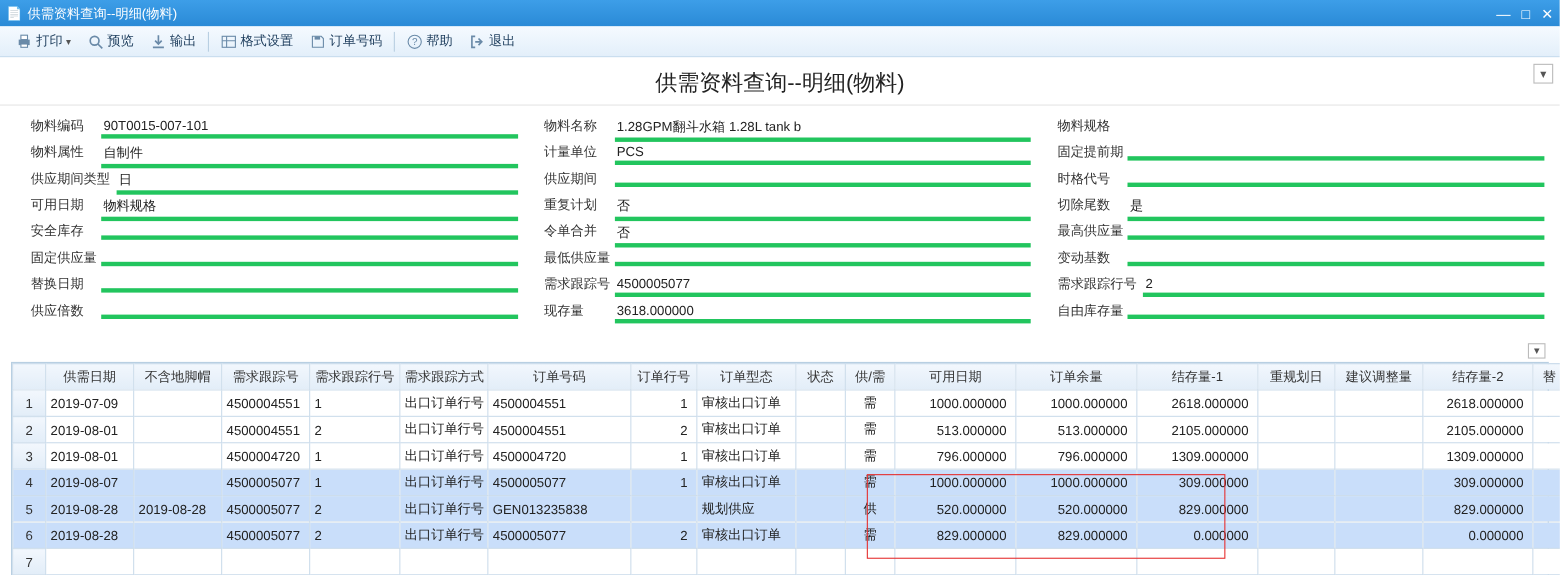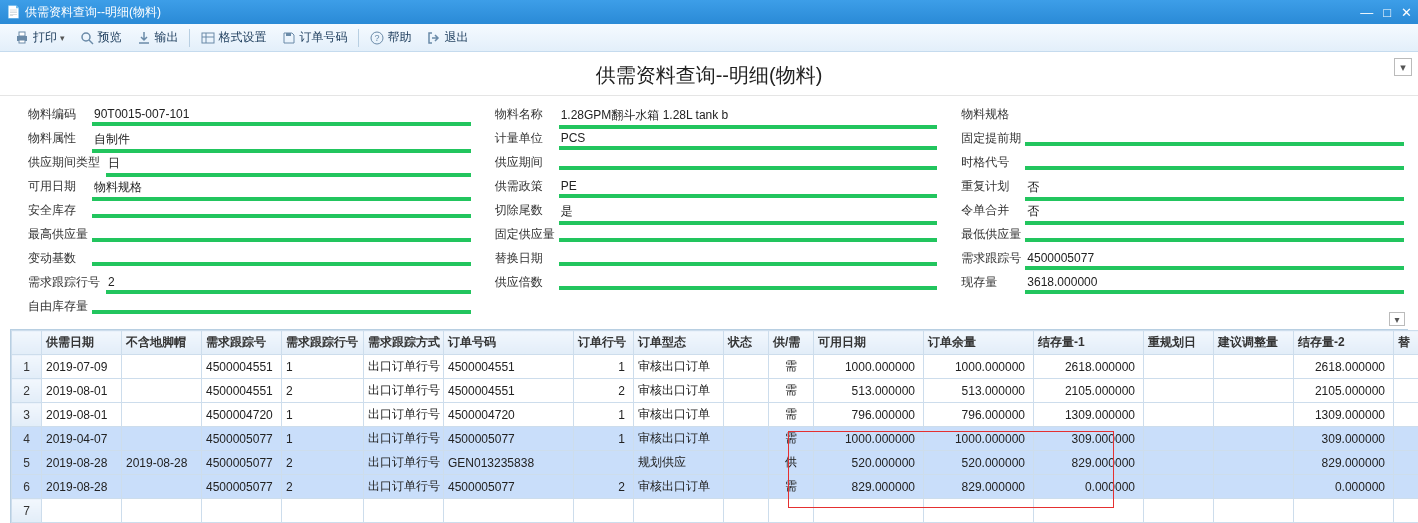--- a/index.html
+++ b/index.html
@@ -20,21 +20,21 @@
 
 .form-area { padding: 10px 14px 6px; display: grid; grid-template-columns: repeat(3,minmax(0,1fr)); column-gap: 10px; row-gap: 3px; }
 .fld { display: flex; align-items: flex-start; height: 21px; font-size: 12px; margin-left: 14px; }
 .fld .lbl { width: 64px; color: #333; flex-shrink: 0; padding-right: 4px; }
 .fld .val { flex: 1; border-bottom: 4px solid #22c55e; padding: 1px 2px; min-height: 16px; color: #222; }
 
 .grid-wrap { margin: 4px 10px 0; border: 1px solid #b8cfe2; position: relative; }
 .grid-expand { position: absolute; right: 2px; top: -18px; width: 16px; height: 14px; border: 1px solid #bbb; background: #fff; font-size: 10px; display: flex; align-items: center; justify-content: center; color: #555; cursor: pointer; }
 .grid { border-collapse: collapse; width: 100%; table-layout: fixed; }
 .grid th, .grid td { border: 1px solid #cdddec; padding: 3px 4px; height: 24px; overflow: hidden; white-space: nowrap; font-size: 12px; }
-.grid th { background: linear-gradient(#f2f7fd,#e2edf8); font-weight: 700; color: #333; text-align: left; }
+.grid th { background: linear-gradient(#f2f7fd,#e2edf8); font-weight: 400; color: #333; text-align: center; }
 .grid td { background: #fff; color: #222; }
 .grid tr.selected td { background: #c9defa !important; }
 .grid td.rownum { background: linear-gradient(#f2f7fd,#e2edf8); text-align: center; width: 30px; color: #333; }
 .grid td.num { text-align: right; padding-right: 8px; }
 .grid td.center { text-align: center; }
 
 .red-box { position: absolute; border: 1.5px solid #e53030; pointer-events: none; }
 
 
 .ico svg { width: 16px; height: 16px; display: block; }
@@ -166,35 +166,31 @@
   <div class="fld">
       <span class="lbl">时格代号</span>
       <span class="val"></span>
     </div>
 
   <div class="fld">
       <span class="lbl">可用日期</span>
       <span class="val">物料规格</span>
     </div>
   <div class="fld">
-      <span class="lbl">供需政策</span>
-      <span class="val">PE</span>
-    </div>
-  <div class="fld">
       <span class="lbl">重复计划</span>
       <span class="val">否</span>
     </div>
 
   <div class="fld">
-      <span class="lbl">安全库存</span>
-      <span class="val"></span>
-    </div>
-  <div class="fld">
       <span class="lbl">切除尾数</span>
       <span class="val">是</span>
+    </div>
+  <div class="fld">
+      <span class="lbl">安全库存</span>
+      <span class="val"></span>
     </div>
   <div class="fld">
       <span class="lbl">令单合并</span>
       <span class="val">否</span>
     </div>
 
   <div class="fld">
       <span class="lbl">最高供应量</span>
       <span class="val"></span>
     </div>
@@ -341,21 +337,21 @@
           <td class="num">796.000000</td>
           <td class="num">796.000000</td>
           <td class="num">1309.000000</td>
           <td></td>
           <td></td>
           <td class="num">1309.000000</td>
           <td></td>
         </tr>
         <tr class="selected">
           <td class="rownum">4</td>
-          <td>2019-04-07</td>
+          <td>2019-08-07</td>
           <td></td>
           <td>4500005077</td>
           <td>1</td>
           <td>出口订单行号</td>
           <td>4500005077</td>
           <td class="num">1</td>
           <td>审核出口订单</td>
           <td></td>
           <td class="center">需</td>
           <td class="num">1000.000000</td>

